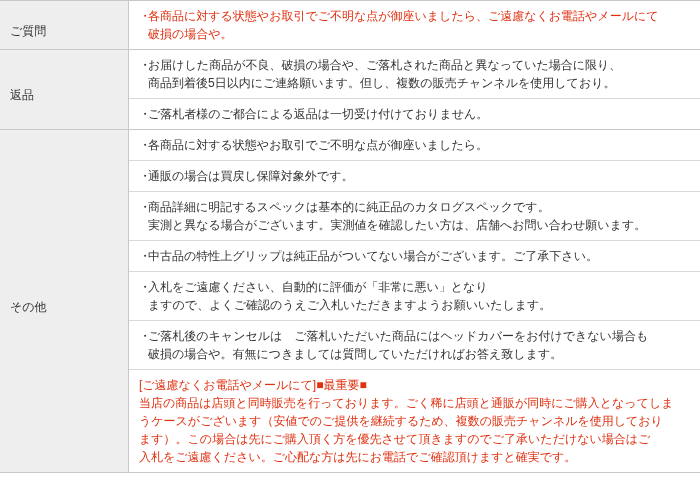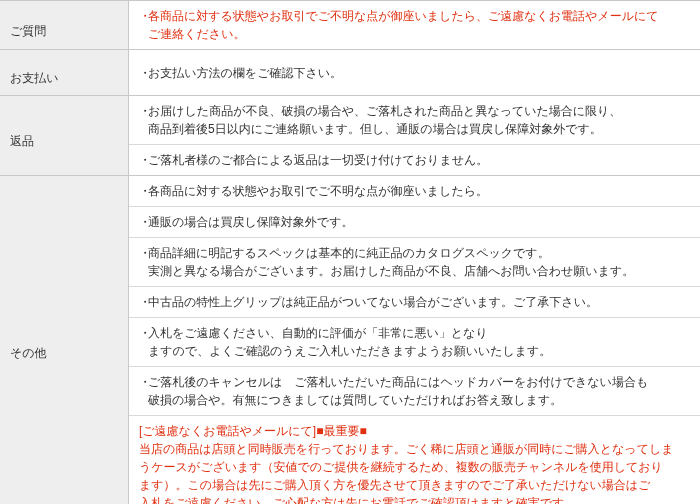--- a/index.html
+++ b/index.html
@@ -75,57 +75,49 @@
 </head>
 <body>
 
 <table class="info-table">
   <tbody>
 
     <tr class="first-row">
       <td class="label-cell">ご質問</td>
       <td class="content-cell">
         <div class="line red">
-          <span class="bullet">・</span><span class="txt"><div>各商品に対する状態やお取引でご不明な点が御座いましたら、ご遠慮なくお電話やメールにて</div><div>ご連絡ください。</div></span>
+          <span class="bullet">・</span><span class="txt"><div>各商品に対する状態やお取引でご不明な点が御座いましたら、ご遠慮なくお電話やメールにて</div><div>破損の場合や。</div></span>
         </div>
       </td>
     </tr>
 
-    <tr>
-      <td class="label-cell">お支払い</td>
-      <td class="content-cell">
-        <div class="line">
-          <span class="bullet">・</span><span class="txt"><div>お支払い方法の欄をご確認下さい。</div></span>
-        </div>
-      </td>
-    </tr>
 
     <tr>
       <td class="label-cell">返品</td>
       <td class="content-cell">
         <div class="line sep">
-          <span class="bullet">・</span><span class="txt"><div>お届けした商品が不良、破損の場合や、ご落札された商品と異なっていた場合に限り、</div><div>商品到着後5日以内にご連絡願います。但し、通販の場合は買戻し保障対象外です。</div></span>
+          <span class="bullet">・</span><span class="txt"><div>お届けした商品が不良、破損の場合や、ご落札された商品と異なっていた場合に限り、</div><div>商品到着後5日以内にご連絡願います。但し、複数の販売チャンネルを使用しており。</div></span>
         </div>
         <div class="line">
           <span class="bullet">・</span><span class="txt"><div>ご落札者様のご都合による返品は一切受け付けておりません。</div></span>
         </div>
       </td>
     </tr>
 
     <tr>
       <td class="label-cell label-sonota">その他</td>
       <td class="content-cell">
         <div class="line sep">
           <span class="bullet">・</span><span class="txt"><div>各商品に対する状態やお取引でご不明な点が御座いましたら。</div></span>
         </div>
         <div class="line sep">
           <span class="bullet">・</span><span class="txt"><div>通販の場合は買戻し保障対象外です。</div></span>
         </div>
         <div class="line sep">
-          <span class="bullet">・</span><span class="txt"><div>商品詳細に明記するスペックは基本的に純正品のカタログスペックです。</div><div>実測と異なる場合がございます。お届けした商品が不良、店舗へお問い合わせ願います。</div></span>
+          <span class="bullet">・</span><span class="txt"><div>商品詳細に明記するスペックは基本的に純正品のカタログスペックです。</div><div>実測と異なる場合がございます。実測値を確認したい方は、店舗へお問い合わせ願います。</div></span>
         </div>
         <div class="line sep">
           <span class="bullet">・</span><span class="txt"><div>中古品の特性上グリップは純正品がついてない場合がございます。ご了承下さい。</div></span>
         </div>
         <div class="line sep">
           <span class="bullet">・</span><span class="txt"><div>入札をご遠慮ください、自動的に評価が「非常に悪い」となり</div><div>ますので、よくご確認のうえご入札いただきますようお願いいたします。</div></span>
         </div>
         <div class="line sep">
           <span class="bullet">・</span><span class="txt"><div>ご落札後のキャンセルは　ご落札いただいた商品にはヘッドカバーをお付けできない場合も</div><div>破損の場合や。有無につきましては質問していただければお答え致します。</div></span>
         </div>

